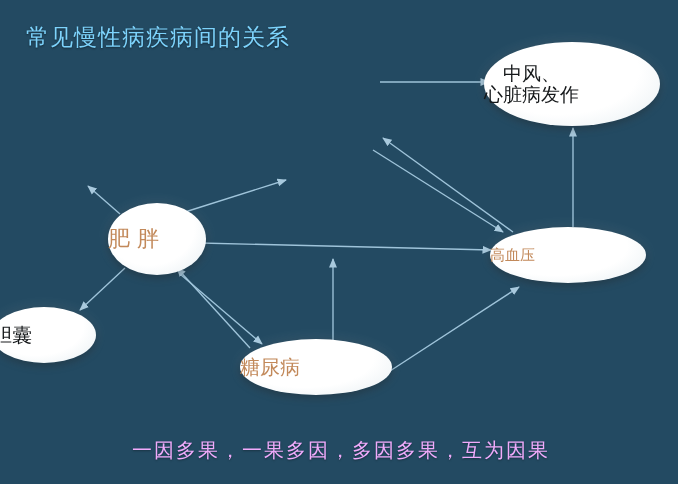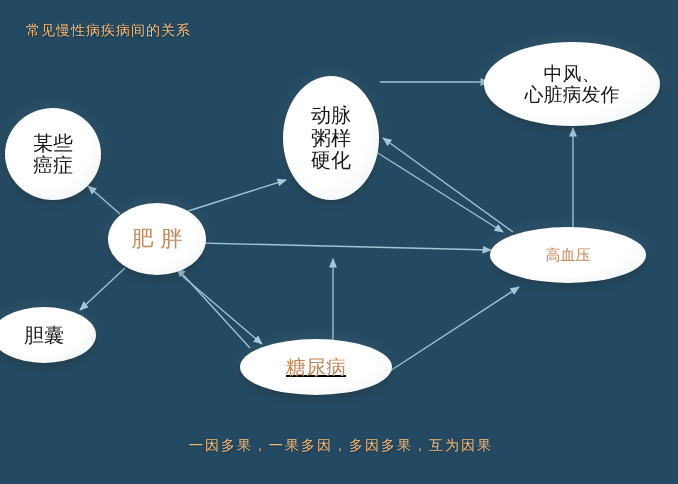--- a/index.html
+++ b/index.html
@@ -13,74 +13,73 @@
     height: 484px;
     background: #234a62;
     overflow: hidden;
     font-family: "DejaVu Sans", "Liberation Sans", sans-serif;
   }
   
   #title {
     position: absolute;
     left: 26px;
     top: 22px;
-    font-size: 14px;
-    color: #fdba74;
+    font-size: 23px;
+    color: #7dd3fc;
     letter-spacing: 1px;
     white-space: nowrap;
     text-shadow: 0 1px 2px rgba(0,0,0,.45);
   }
   
   #caption {
     position: absolute;
     left: 4px;
     right: 0;
     top: 437px;
     text-align: center;
-    font-size: 14px;
-    color: #fdba74;
+    font-size: 20px;
+    color: #f0abfc;
     letter-spacing: 2px;
     text-shadow: 0 1px 2px rgba(0,0,0,.35);
   }
   
   #edges {
     position: absolute;
     left: 0;
     top: 0;
     width: 678px;
     height: 484px;
   }
   
   .node {
     position: absolute;
     border-radius: 50%;
     background: radial-gradient(ellipse at 42% 34%, #ffffff 56%, #f2f6f8 78%, #e3ebef 100%);
     box-shadow: 0 3px 9px rgba(0,0,0,.33), 0 0 14px rgba(255,255,255,.12);
     display: flex;
     align-items: center;
-    justify-content: center;
     text-align: center;
     line-height: 1.12;
     z-index: 3;
   }
   .node .lbl {
     display: block;
     white-space: pre-line;
     font-weight: 500;
   }
   .dark .lbl { color: #15181a; }
   .orange .lbl { color: #c2895a; }
 
   #node-cancer   { left: 5px;   top: 108px; width: 96px;  height: 92px;  font-size: 20px; }
   #node-gall     { left: -8px;  top: 307px; width: 104px; height: 56px;  font-size: 20px; }
   #node-obesity  { left: 108px; top: 203px; width: 98px;  height: 72px;  font-size: 22px; }
   #node-athero   { left: 283px; top: 76px;  width: 96px;  height: 124px; font-size: 20px; }
   #node-stroke   { left: 484px; top: 42px;  width: 176px; height: 84px;  font-size: 19px; }
   #node-hyper    { left: 490px; top: 227px; width: 156px; height: 56px;  font-size: 15px; }
-  #node-diabetes { left: 240px; top: 339px; width: 152px; height: 56px;  font-size: 20px; text-decoration: underline; }
+  #node-diabetes { left: 240px; top: 339px; width: 152px; height: 56px;  font-size: 20px; }
 </style>
 </head>
 <body>
 
 <div id="canvas">
 
   <div id="title">常见慢性病疾病间的关系</div>
 
   <svg id="edges" viewBox="0 0 678 484" xmlns="http://www.w3.org/2000/svg">
     <defs>
@@ -107,38 +106,29 @@
 
       <path d="M 380 82 L 489 82"></path>
 
       <path d="M 373 150 L 503 232"></path>
       <path d="M 513 232 L 383 138"></path>
 
       <path d="M 573 227 L 573 128"></path>
     </g>
   </svg>
 
-  <div class="node dark" id="node-cancer">
-    <span class="lbl">某些
-癌症</span>
-  </div>
 
   <div class="node dark" id="node-gall">
     <span class="lbl">胆囊</span>
   </div>
 
   <div class="node orange" id="node-obesity">
     <span class="lbl">肥 胖</span>
   </div>
 
-  <div class="node dark" id="node-athero">
-    <span class="lbl">动脉
-粥样
-硬化</span>
-  </div>
 
   <div class="node dark" id="node-stroke">
     <span class="lbl">中风、
 心脏病发作</span>
   </div>
 
   <div class="node orange" id="node-hyper">
     <span class="lbl">高血压</span>
   </div>
 

